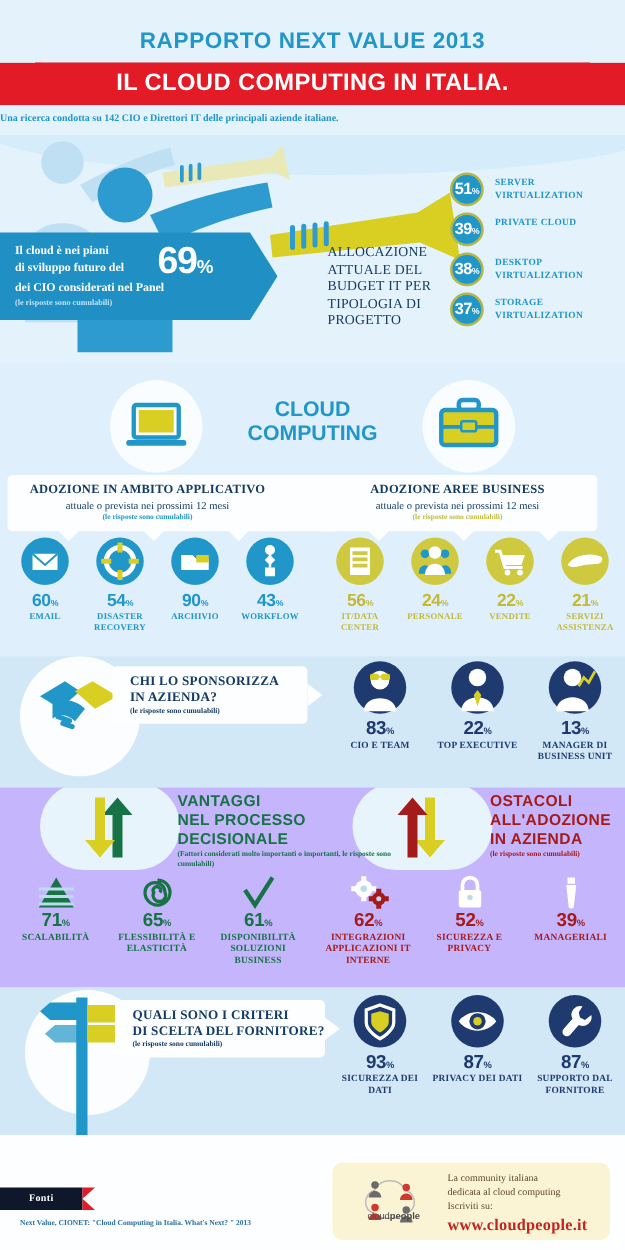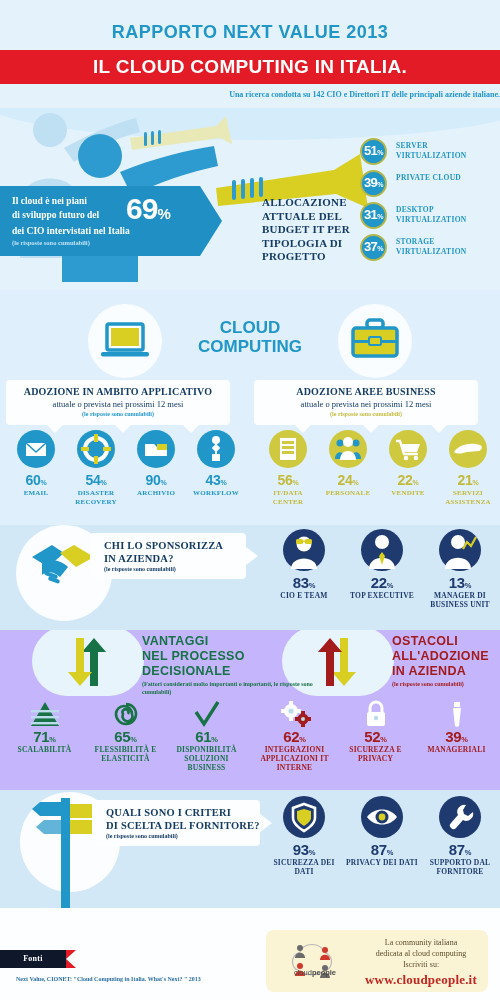--- a/index.html
+++ b/index.html
@@ -14,55 +14,55 @@
   
   .header{position:absolute;top:0;left:0;width:500px;height:110px;background:#e4f2fc;overflow:hidden;}
   .hdr-top{position:absolute;top:22px;left:0;width:500px;text-align:center;
     font-family:"Liberation Sans", sans-serif;font-weight:bold;font-size:18px;letter-spacing:.5px;color:#2196c9;}
   .ribbon{position:absolute;top:50px;left:28px;width:444px;height:34px;background:#e21b26;}
   .ribbon-txt{position:absolute;top:50px;left:28px;width:444px;height:34px;line-height:34px;text-align:center;
     font-family:"Liberation Sans", sans-serif;font-weight:bold;font-size:19px;letter-spacing:.3px;color:#fff;}
   .wing{position:absolute;width:40px;height:34px;background:#e21b26;top:50px;}
   .wing.l{left:-6px;clip-path:polygon(0 0,100% 0,100% 100%,0 100%,14% 50%);}
   .wing.r{right:-6px;clip-path:polygon(0 0,100% 0,86% 50%,100% 100%,0 100%);}
-  .subhead{position:absolute;top:90px;left:0;width:500px;text-align:right;
+  .subhead{position:absolute;top:90px;left:0;width:500px;text-align:left;
     font-size:8px;color:#2196c9;font-family:"Liberation Serif", serif;font-weight:bold;}
 
   
   .hero{position:absolute;top:108px;left:0;width:500px;height:182px;overflow:hidden;background:#e4f2fc;}
   .hero-wave{position:absolute;top:-8px;left:-20px;width:560px;height:40px;background:#d5ecfa;border-radius:0 0 50% 50%/0 0 100% 100%;}
   .hero-banner{position:absolute;left:0;top:78px;width:200px;height:70px;background:#1f8fc4;}
   .hero-banner:after{content:"";position:absolute;right:-22px;top:0;width:0;height:0;
     border-top:35px solid transparent;border-bottom:35px solid transparent;border-left:22px solid #1f8fc4;}
   .hero-b-l1{position:absolute;left:12px;top:8px;width:120px;font-size:9.5px;color:#fff;font-weight:bold;line-height:14px;font-family:"Liberation Serif",serif;}
   .hero-pct{position:absolute;left:126px;top:6px;font-family:"Liberation Sans",sans-serif;font-weight:bold;font-size:30px;color:#fff;letter-spacing:-1px;}
   .hero-pct span{font-size:15px;}
   .hero-b-l2{position:absolute;left:12px;top:40px;width:180px;font-size:9.5px;color:#fff;font-weight:bold;font-family:"Liberation Serif",serif;}
   .hero-b-l3{position:absolute;left:12px;top:53px;width:180px;font-size:6.5px;color:#bfe2f5;font-weight:bold;font-family:"Liberation Serif",serif;}
 
   .alloc-title{position:absolute;left:262px;top:196px;width:120px;font-family:"Liberation Serif",serif;
-    font-weight:bold;font-size:11px;line-height:13.5px;color:#153b63;letter-spacing:.2px;}
+    font-weight:normal;font-size:11px;line-height:13.5px;color:#153b63;letter-spacing:.2px;}
   .alloc-list{position:absolute;left:388px;top:138px;width:112px;}
   .alloc-row{position:relative;height:29px;margin-bottom:3px;}
   .alloc-badge{position:absolute;left:-28px;top:0;width:27px;height:27px;border-radius:50%;
     background:#2196c9;border:2.5px solid #b3b74a;box-sizing:border-box;
     color:#fff;font-family:"Liberation Sans",sans-serif;font-weight:bold;font-size:13px;
     line-height:22px;text-align:center;letter-spacing:-.5px;}
   .alloc-badge i{font-style:normal;font-size:7px;}
   .alloc-lbl{position:absolute;left:8px;top:3px;width:104px;font-size:7.5px;font-weight:bold;color:#2196c9;
     line-height:9.5px;letter-spacing:.3px;font-family:"Liberation Serif",serif;}
 
   
   .band-cc{position:absolute;top:290px;left:0;width:500px;height:235px;background:#dfeffb;overflow:hidden;}
   .cc-title{position:absolute;left:0;top:28px;width:500px;text-align:center;
     font-family:"Liberation Sans",sans-serif;font-weight:bold;font-size:17px;color:#2196c9;line-height:19px;}
   .cc-circ{position:absolute;width:74px;height:74px;border-radius:50%;background:#fafdff;top:14px;}
   .cc-circ.l{left:88px;} .cc-circ.r{left:338px;}
   .callout{position:absolute;top:90px;width:224px;height:45px;background:#fcfeff;border-radius:4px;}
-  .callout.l{left:6px;} .callout.r{left:254px;}
+  .callout.l{left:6px;padding-left:44px;} .callout.r{left:254px;}
   .callout .t1{position:absolute;top:6px;left:0;width:224px;text-align:center;font-weight:bold;font-size:10px;color:#153b63;letter-spacing:.2px;}
   .callout .t2{position:absolute;top:19px;left:0;width:224px;text-align:center;font-size:8.5px;color:#153b63;}
   .callout .t3{position:absolute;top:31px;left:0;width:224px;text-align:center;font-size:6px;font-weight:bold;}
   .callout.l .t3{color:#2196c9;}
   .callout.r .t3{color:#c3ba3a;}
   .notch{position:absolute;bottom:-8px;width:0;height:0;border-left:9px solid transparent;border-right:9px solid transparent;border-top:9px solid #fcfeff;}
 
   .iconrow{position:absolute;top:140px;width:240px;display:flex;}
   .iconrow.l{left:6px;} .iconrow.r{left:258px;}
   .icell{width:60px;text-align:center;position:relative;}
@@ -123,21 +123,21 @@
   
   .footer{position:absolute;top:908px;left:0;width:500px;height:92px;background:#fcfeff;overflow:hidden;}
   .f-ribbon{position:absolute;left:0;top:42px;width:66px;height:18px;background:#0f172a;
     color:#fff;font-weight:bold;font-size:8px;line-height:18px;text-align:center;letter-spacing:.3px;}
   .f-ribbon:after{content:"";position:absolute;right:-10px;top:0;width:0;height:0;
     border-top:9px solid #e21b26;border-bottom:9px solid #e21b26;border-right:10px solid transparent;}
   .f-src{position:absolute;left:16px;top:68px;font-size:6px;color:#2a6d9e;font-weight:bold;}
   .cp-box{position:absolute;left:266px;top:22px;width:222px;height:62px;background:#fbf4d4;border-radius:8px;}
   .cp-logo{position:absolute;left:14px;top:8px;width:78px;height:46px;}
   .cp-name{position:absolute;left:10px;top:38px;width:78px;text-align:center;font-size:7.5px;font-weight:bold;color:#4a4a4a;font-family:"Liberation Sans",sans-serif;}
-  .cp-txt{position:absolute;left:92px;top:7px;width:126px;text-align:center;}
+  .cp-txt{position:absolute;left:92px;top:7px;width:126px;text-align:left;}
   .cp-l{font-size:8px;color:#5a4a2a;line-height:11px;}
   .cp-url{font-size:13px;font-weight:bold;color:#c0261f;margin-top:2px;letter-spacing:.2px;}
 </style>
 </head>
 <body>
 
 <div class="page">
 
   <div class="header">
     <div class="hdr-top">RAPPORTO NEXT VALUE 2013</div>
@@ -175,37 +175,37 @@
       <rect x="130" y="64" width="4" height="20" rx="2" fill="#2e9bd0"></rect>
       <rect x="139" y="63" width="4" height="20" rx="2" fill="#2e9bd0"></rect>
     </svg>
 
     <div class="hero-banner">
       <div class="hero-b-l1">
         <span>Il cloud è nei piani</span><br>
         <span>di sviluppo futuro del</span>
       </div>
       <div class="hero-pct"><span style="font-size:30px">69</span><span>%</span></div>
-      <div class="hero-b-l2">dei CIO intervistati nel Italia</div>
+      <div class="hero-b-l2">dei CIO considerati nel Panel</div>
       <div class="hero-b-l3">(le risposte sono cumulabili)</div>
     </div>
   </div>
 
   <div class="alloc-title">ALLOCAZIONE ATTUALE DEL BUDGET IT PER TIPOLOGIA DI PROGETTO</div>
   <div class="alloc-list">
     <div class="alloc-row">
       <div class="alloc-badge"><span>51</span><i>%</i></div>
       <div class="alloc-lbl">SERVER VIRTUALIZATION</div>
     </div>
     <div class="alloc-row">
       <div class="alloc-badge"><span>39</span><i>%</i></div>
       <div class="alloc-lbl">PRIVATE CLOUD</div>
     </div>
     <div class="alloc-row">
-      <div class="alloc-badge"><span>31</span><i>%</i></div>
+      <div class="alloc-badge"><span>38</span><i>%</i></div>
       <div class="alloc-lbl">DESKTOP VIRTUALIZATION</div>
     </div>
     <div class="alloc-row">
       <div class="alloc-badge"><span>37</span><i>%</i></div>
       <div class="alloc-lbl">STORAGE VIRTUALIZATION</div>
     </div>
   </div>
 
   <div class="band-cc">
     <div class="cc-circ l">

